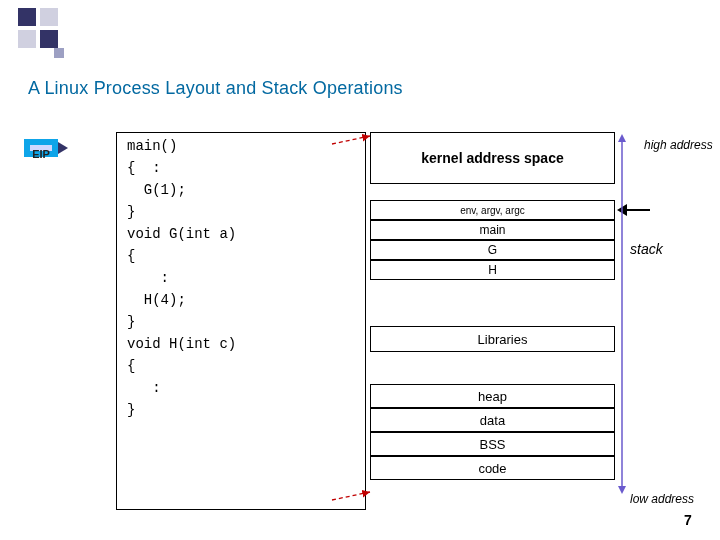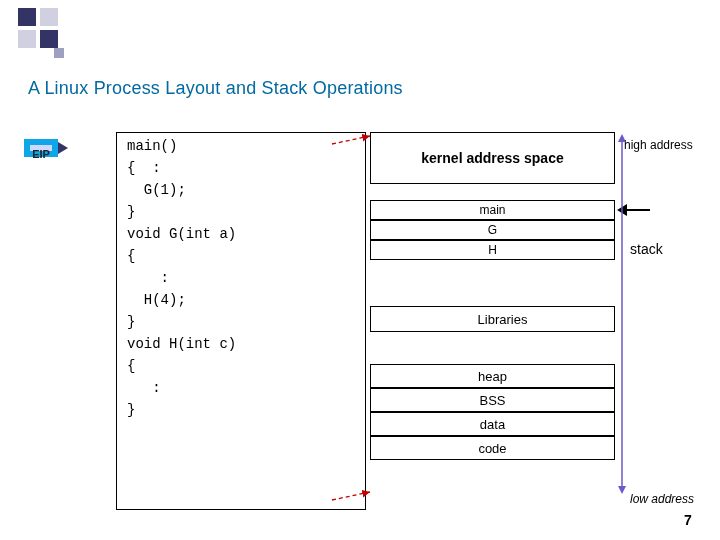--- a/index.html
+++ b/index.html
@@ -83,25 +83,26 @@
   .mainr { height: 20px; font-size:12px;}
   .gr    { height: 20px; font-size:12px;}
   .hr    { height: 20px; font-size:12px;}
   .lib   { height: 26px; font-size:13px; border-top:1px solid #000;padding-left:20px;}
   .heap  { height: 24px; font-size:13px; border-top:1px solid #000;}
   .bss   { height: 24px; font-size:13px;}
   .datar { height: 24px; font-size:13px;}
   .coder { height: 24px; font-size:13px;}
   .high-addr {
     position:absolute; top:138px; left:624px;
-    font-size:12px; 
+    font-size:12px; font-style:italic;padding-left:20px;
   }
   .stack-lbl {
     position:absolute; top:241px; left:630px;
     font-size:14px;
+    font-style:italic;
   }
   .low-addr {
     position:absolute; top:492px; left:630px;
     font-size:12px; font-style:italic;
   }
   .pagenum {
     position:absolute; top:512px; left:684px;
     font-size:14px; font-weight:bold;
   }
   .stack-arrow-line {
@@ -163,29 +164,30 @@
   <div>{</div>
   <div class="gap"></div>
   <div>   :</div>
   <div class="gap"></div>
   <div>}</div>
 </div>
 
 <div class="mem">
   <div class="row kernel">kernel address space</div>
   <div class="spacer"></div>
+  <div class="row env">env, argv, argc</div>
   <div class="row mainr">main</div>
   <div class="row gr">G</div>
   <div class="row hr">H</div>
   <div class="spacer" style="height:46px"></div>
   <div class="row lib">Libraries</div>
   <div class="spacer" style="height:32px"></div>
   <div class="row heap">heap</div>
+  <div class="row datar">data</div>
   <div class="row bss">BSS</div>
-  <div class="row datar">data</div>
   <div class="row coder">code</div>
 </div>
 
 <div class="high-addr">high address</div>
 <div class="stack-lbl">stack</div>
 <div class="low-addr">low address</div>
 <div class="pagenum">7</div>
 
 <div class="stack-arrow-line"></div>
 <div class="stack-arrow-head"></div>

